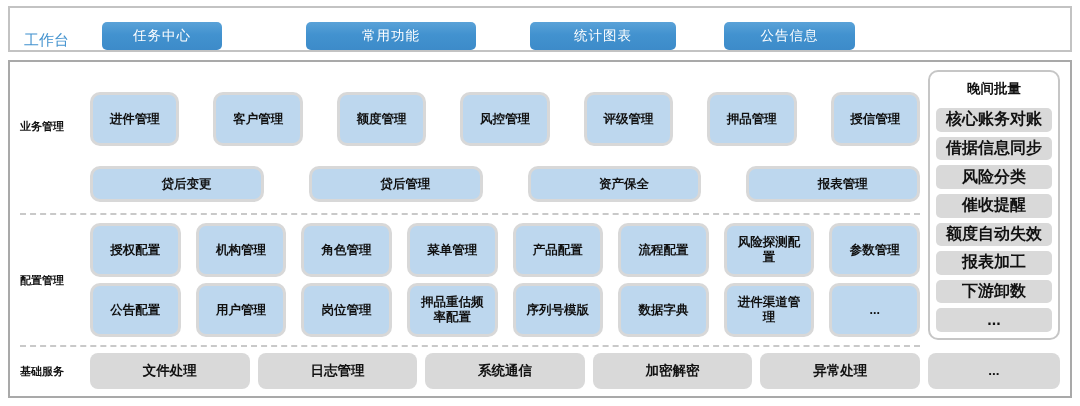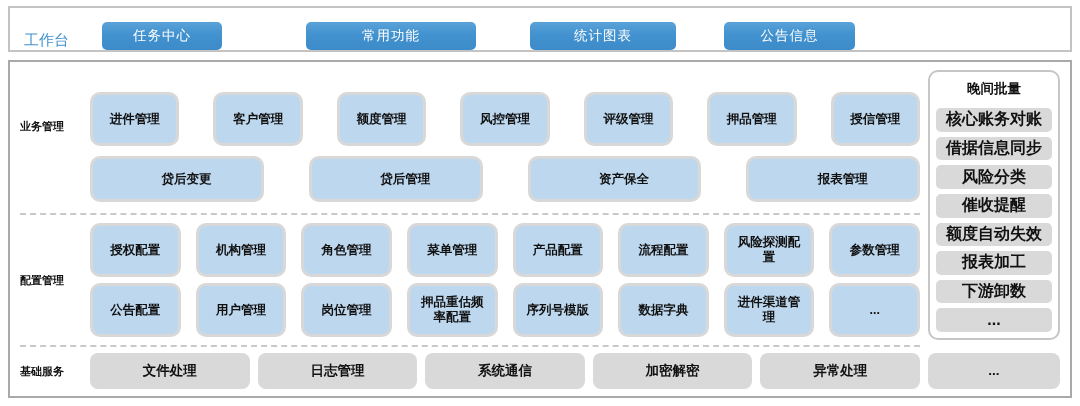--- a/index.html
+++ b/index.html
@@ -54,21 +54,21 @@
   .div2 { grid-row: 6; }
 
   .box {
     display: flex; align-items: center; justify-content: center; text-align: center;
     font-weight: bold; line-height: 1.2;
   }
   .blue {
     background: #bdd7ee; border: 3px solid #d8d8d8; border-radius: 10px;
     font-size: 12.5px; height: 54px; padding: 2px 10px;
   }
-  .row-biz2 .blue { height: 46px; margin-bottom: 6px; padding-left: 29px; }
+  .row-biz2 .blue { height: 36px; margin-bottom: 6px; padding-left: 29px; }
   .row-biz1 .blue { margin-bottom: 4px; }
   .gray {
     background: #d9d9d9; border-radius: 8px; font-size: 13.5px; height: 36px;
   }
   .more-box { grid-column: 3; grid-row: 7; align-self: center; height: 36px; }
 
   
   .batch {
     grid-column: 3; grid-row: 1 / 6;
     border: 2px solid #c6c6c6; border-radius: 10px; background: #fff;

